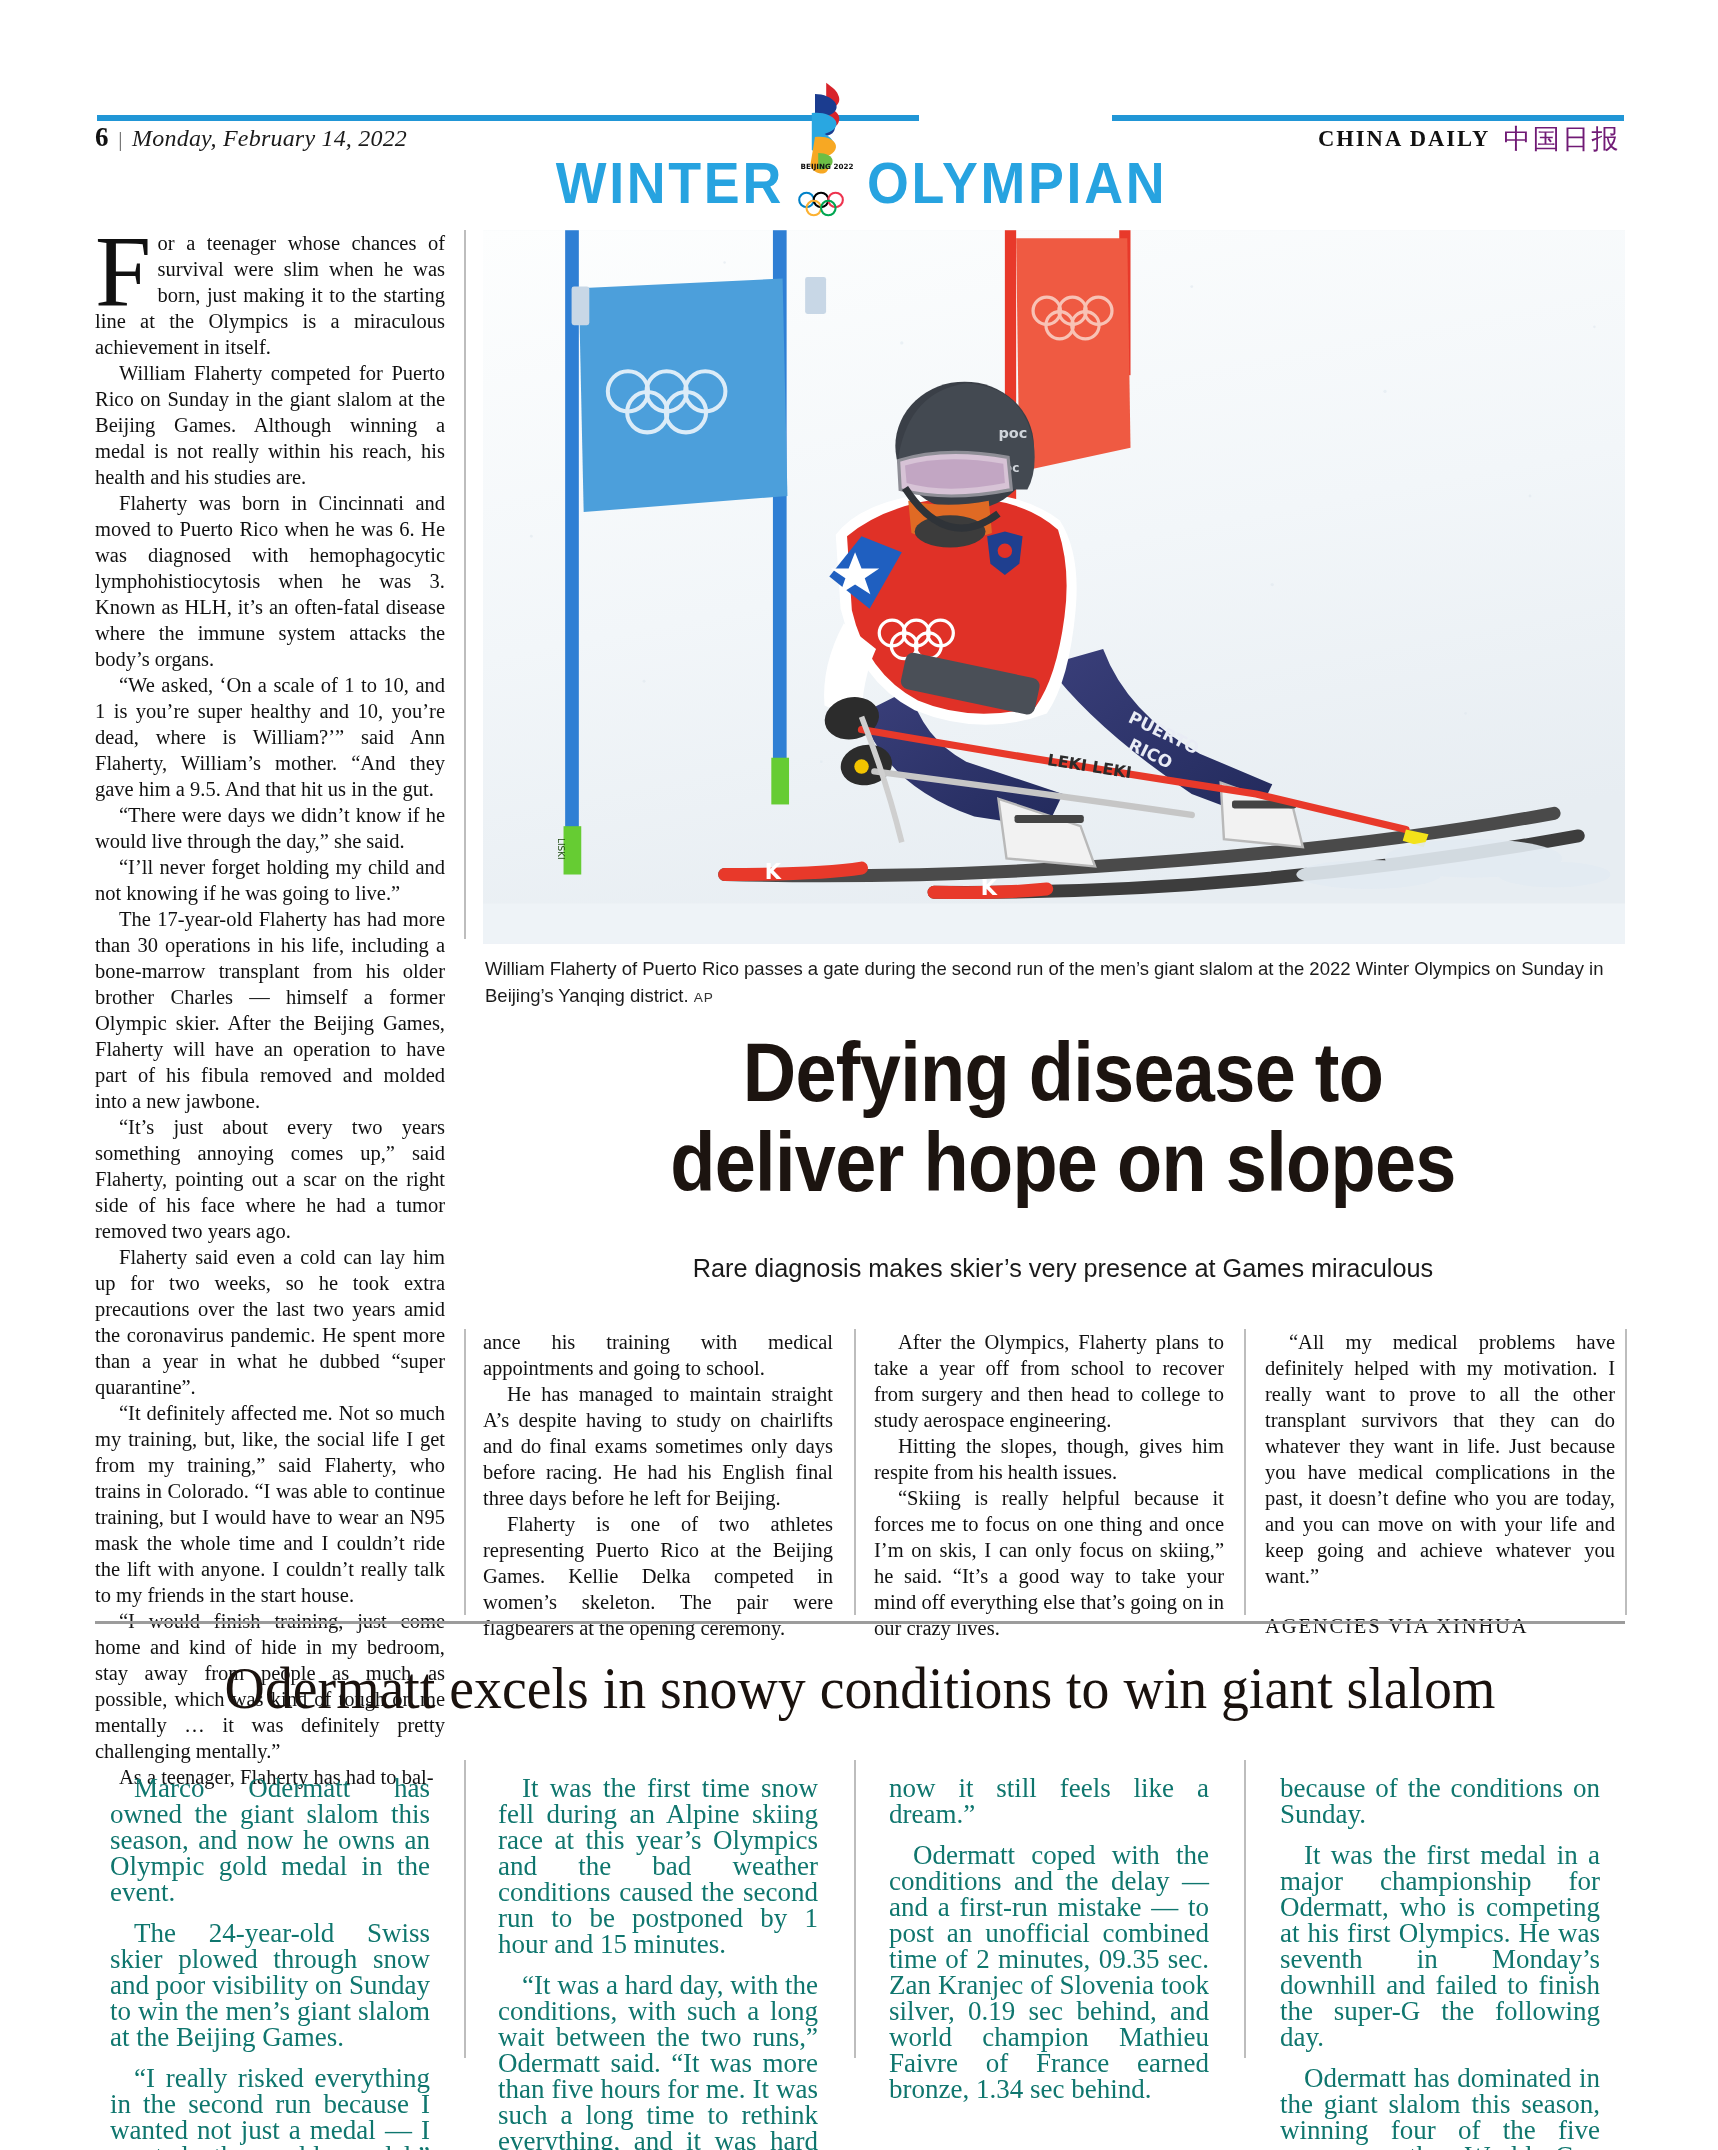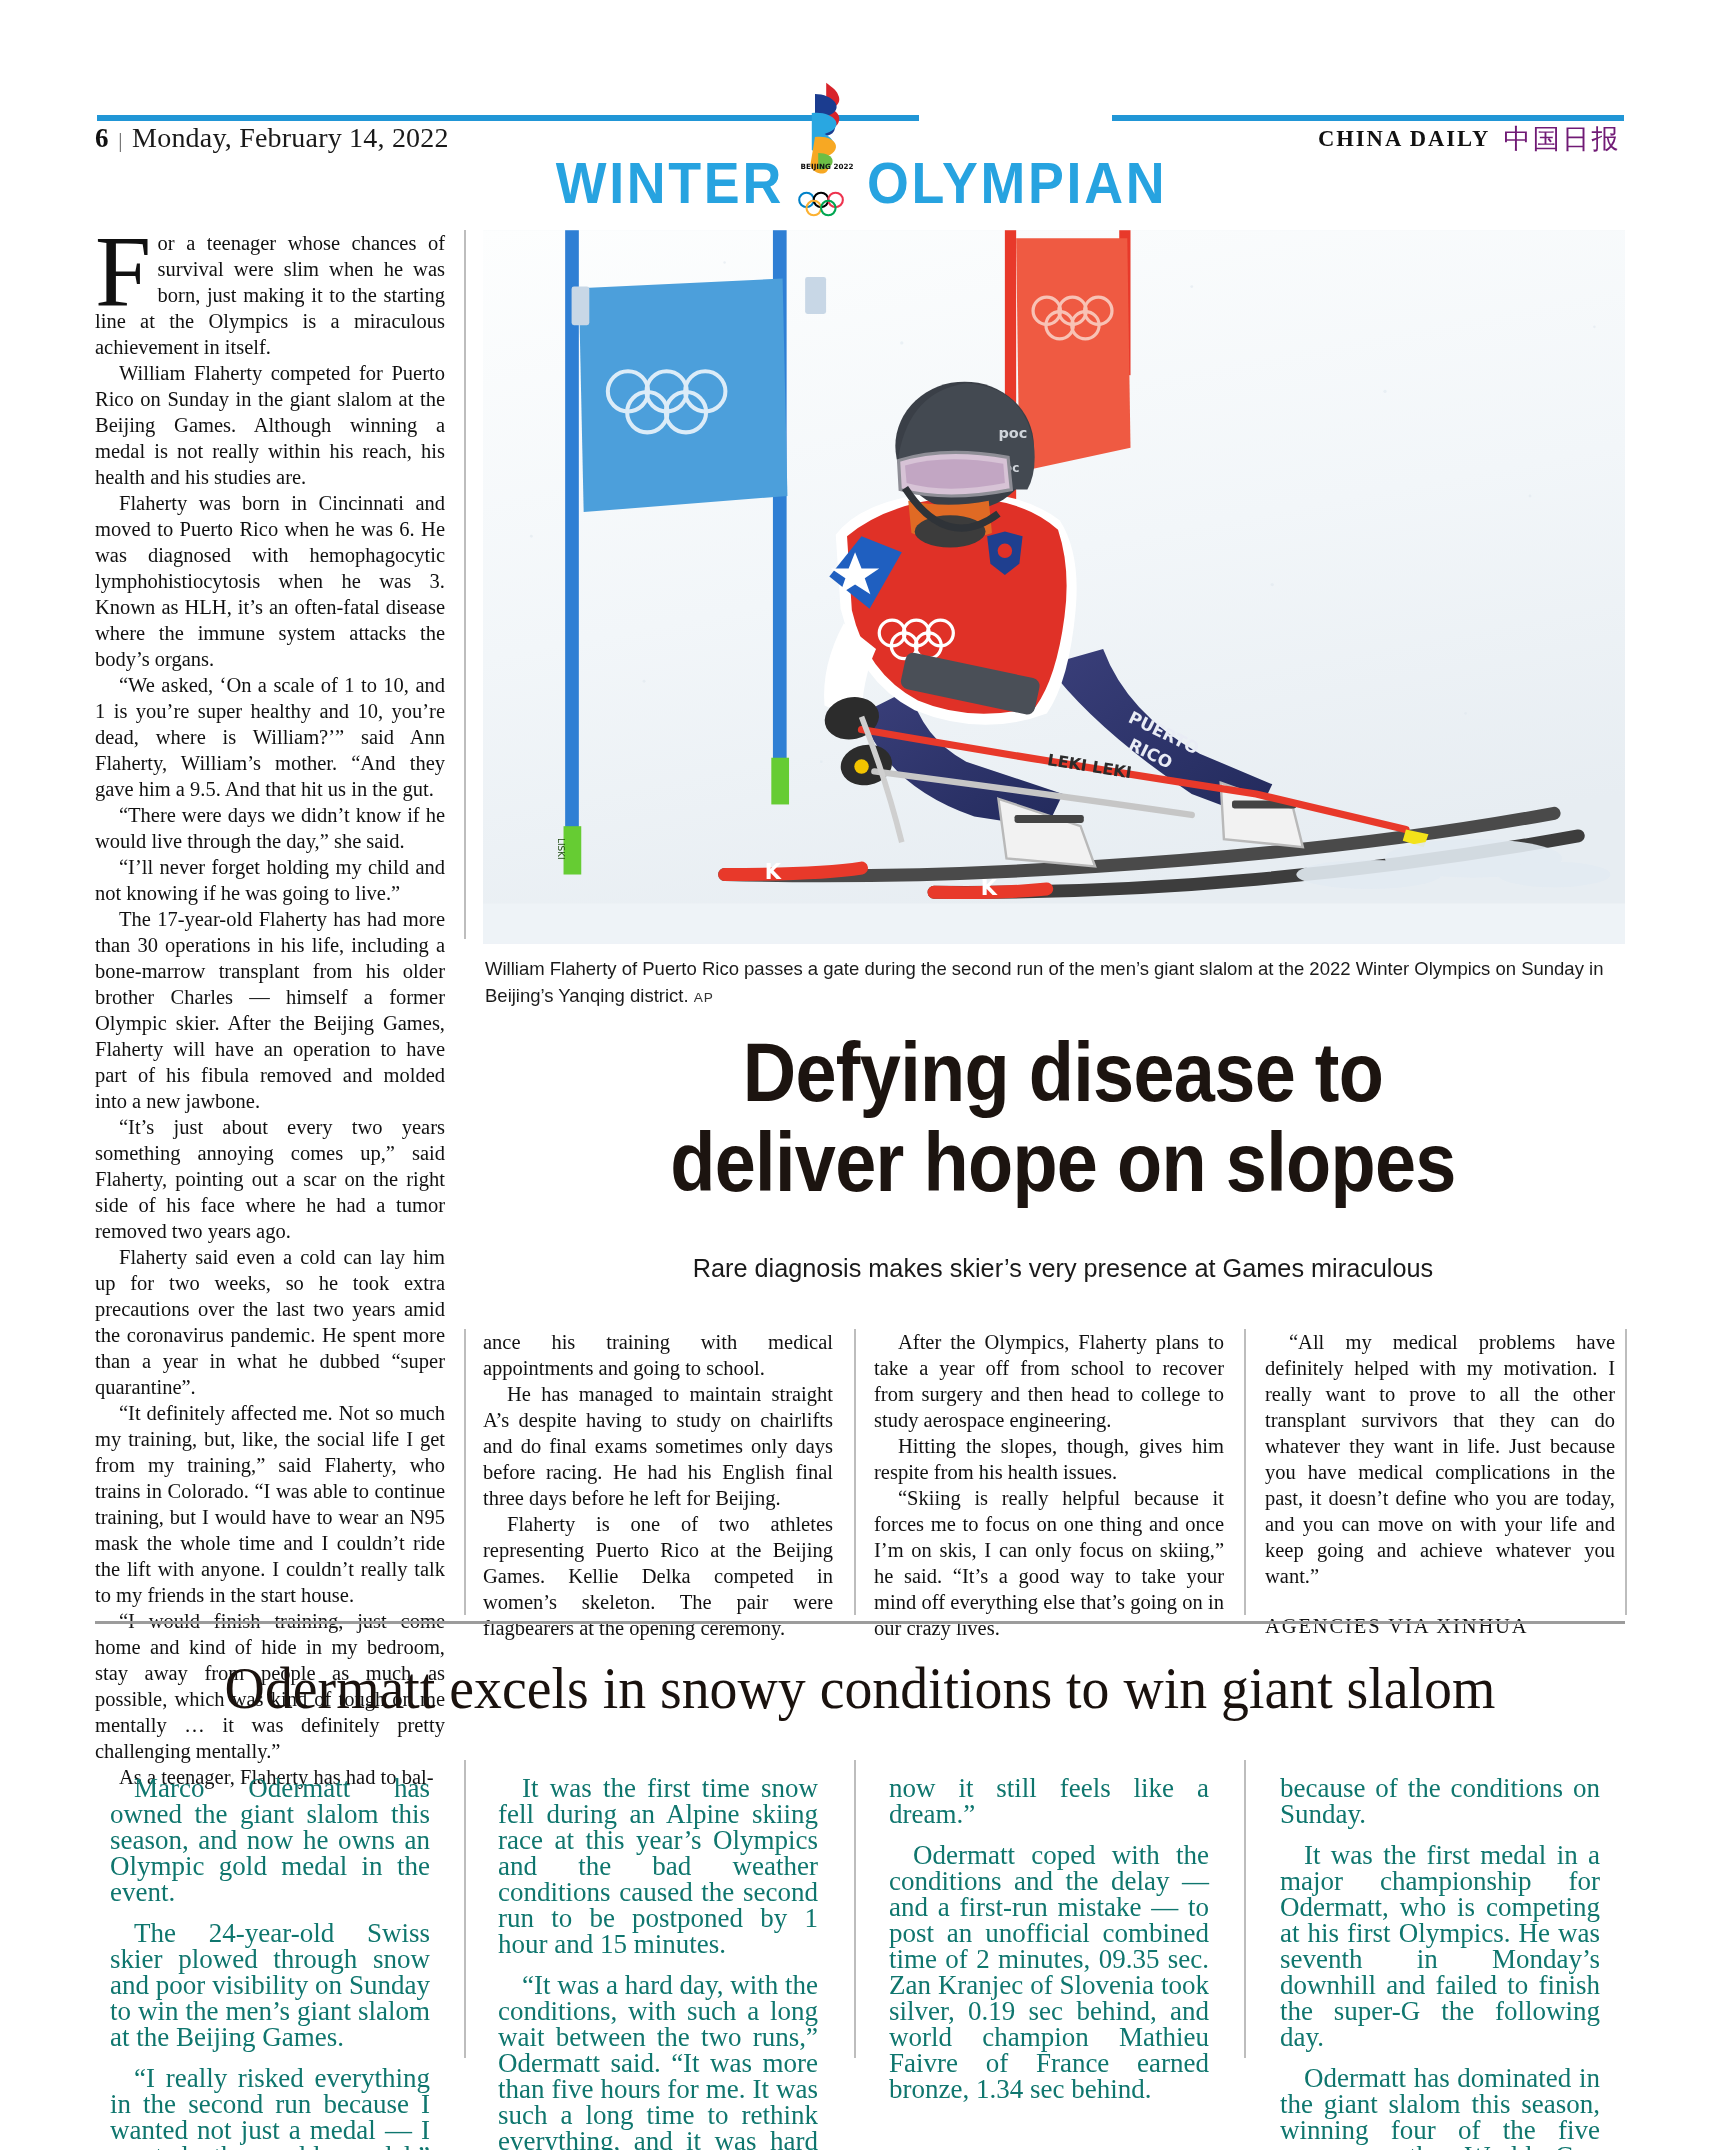--- a/index.html
+++ b/index.html
@@ -57,23 +57,24 @@
     color: #111;
     letter-spacing: 0px;
   }
   .folio-sep {
     font-size: 21px;
     color: #666;
     margin: 0 9.7px;
   }
   .folio-date {
     font-family: "Liberation Serif", serif;
-    font-size: 28px;
+    font-size: 24px;
     color: #1a1a1a;
     letter-spacing: 0.2px;
+    font-style: italic;
   }
 
   .banner {
     position: absolute;
     left: 0; top: 106px;
     width: 1719px;
     text-align: center;
   }
   .banner-inner {
     display: inline-flex;

